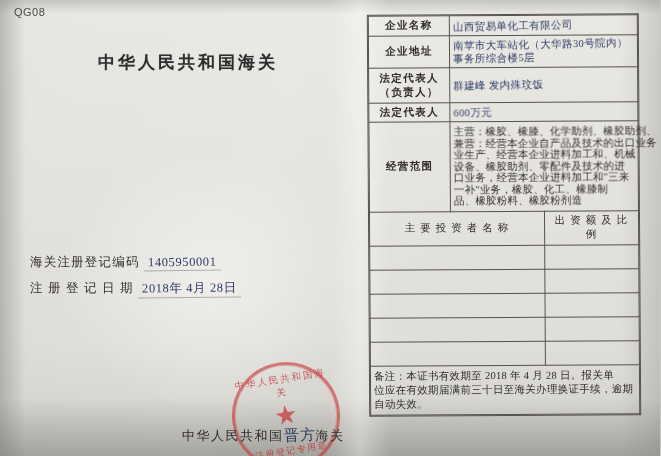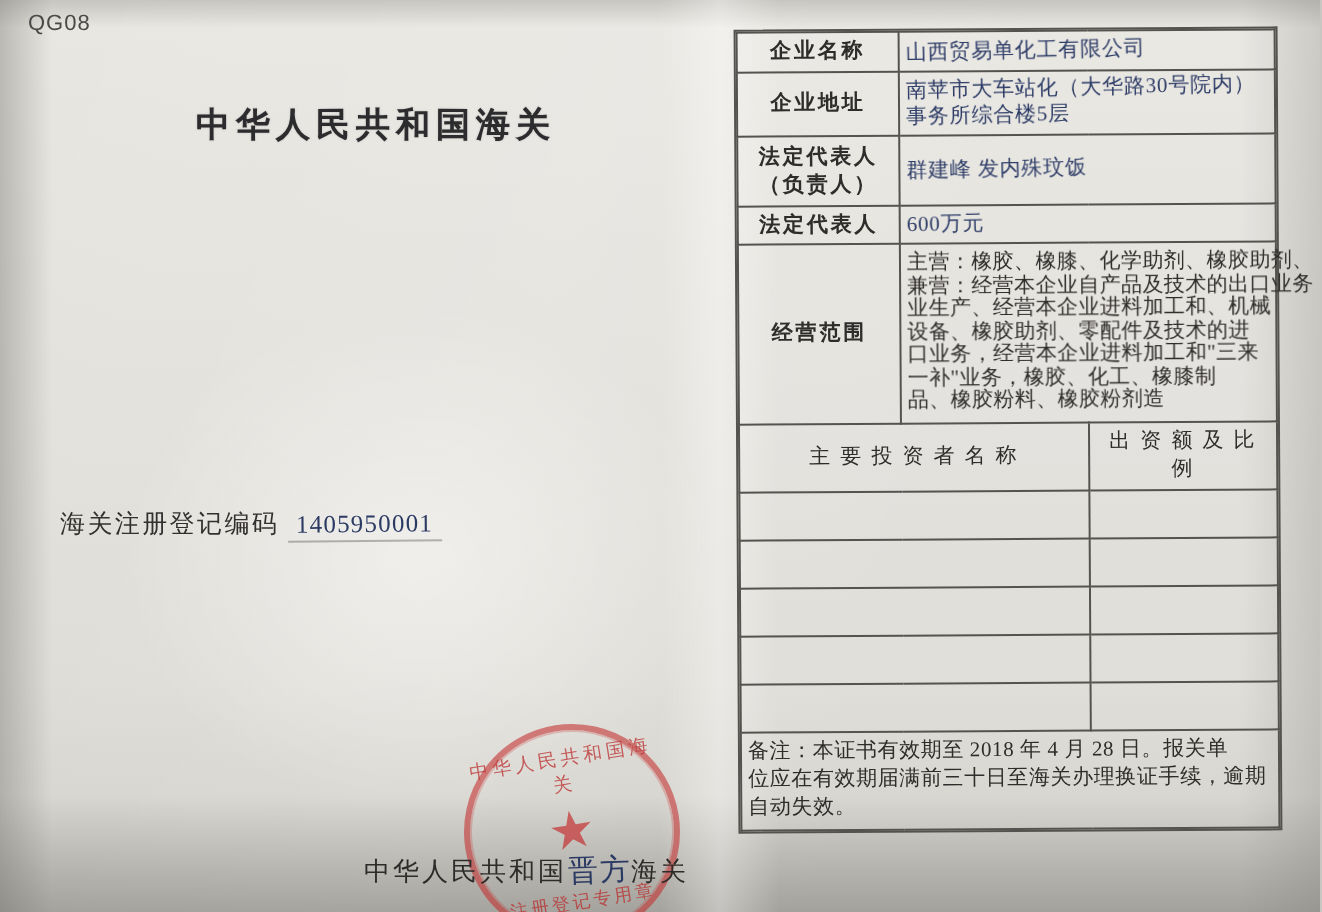--- a/index.html
+++ b/index.html
@@ -271,20 +271,24 @@
 
   <div class="left-panel">
 
     <div class="doc-title">中华人民共和国海关</div>
 
     <div class="field-row row-no">
       <span class="label">海关注册登记编码</span>
       <span class="handwrite">1405950001</span>
     </div>
 
+    <div class="field-row row-date">
+      <span class="label">注 册 登 记 日 期</span>
+      <span class="handwrite">2018年 4月 28日</span>
+    </div>
 
     <div class="seal">
       <div class="seal-top-text">中华人民共和国海关</div>
       <div class="star">★</div>
       <div class="seal-bottom-text">注册登记专用章</div>
     </div>
 
     <div class="bottom-signature">
       <span>中华人民共和国</span><span class="hand">晋方</span><span>海关</span>
     </div>

